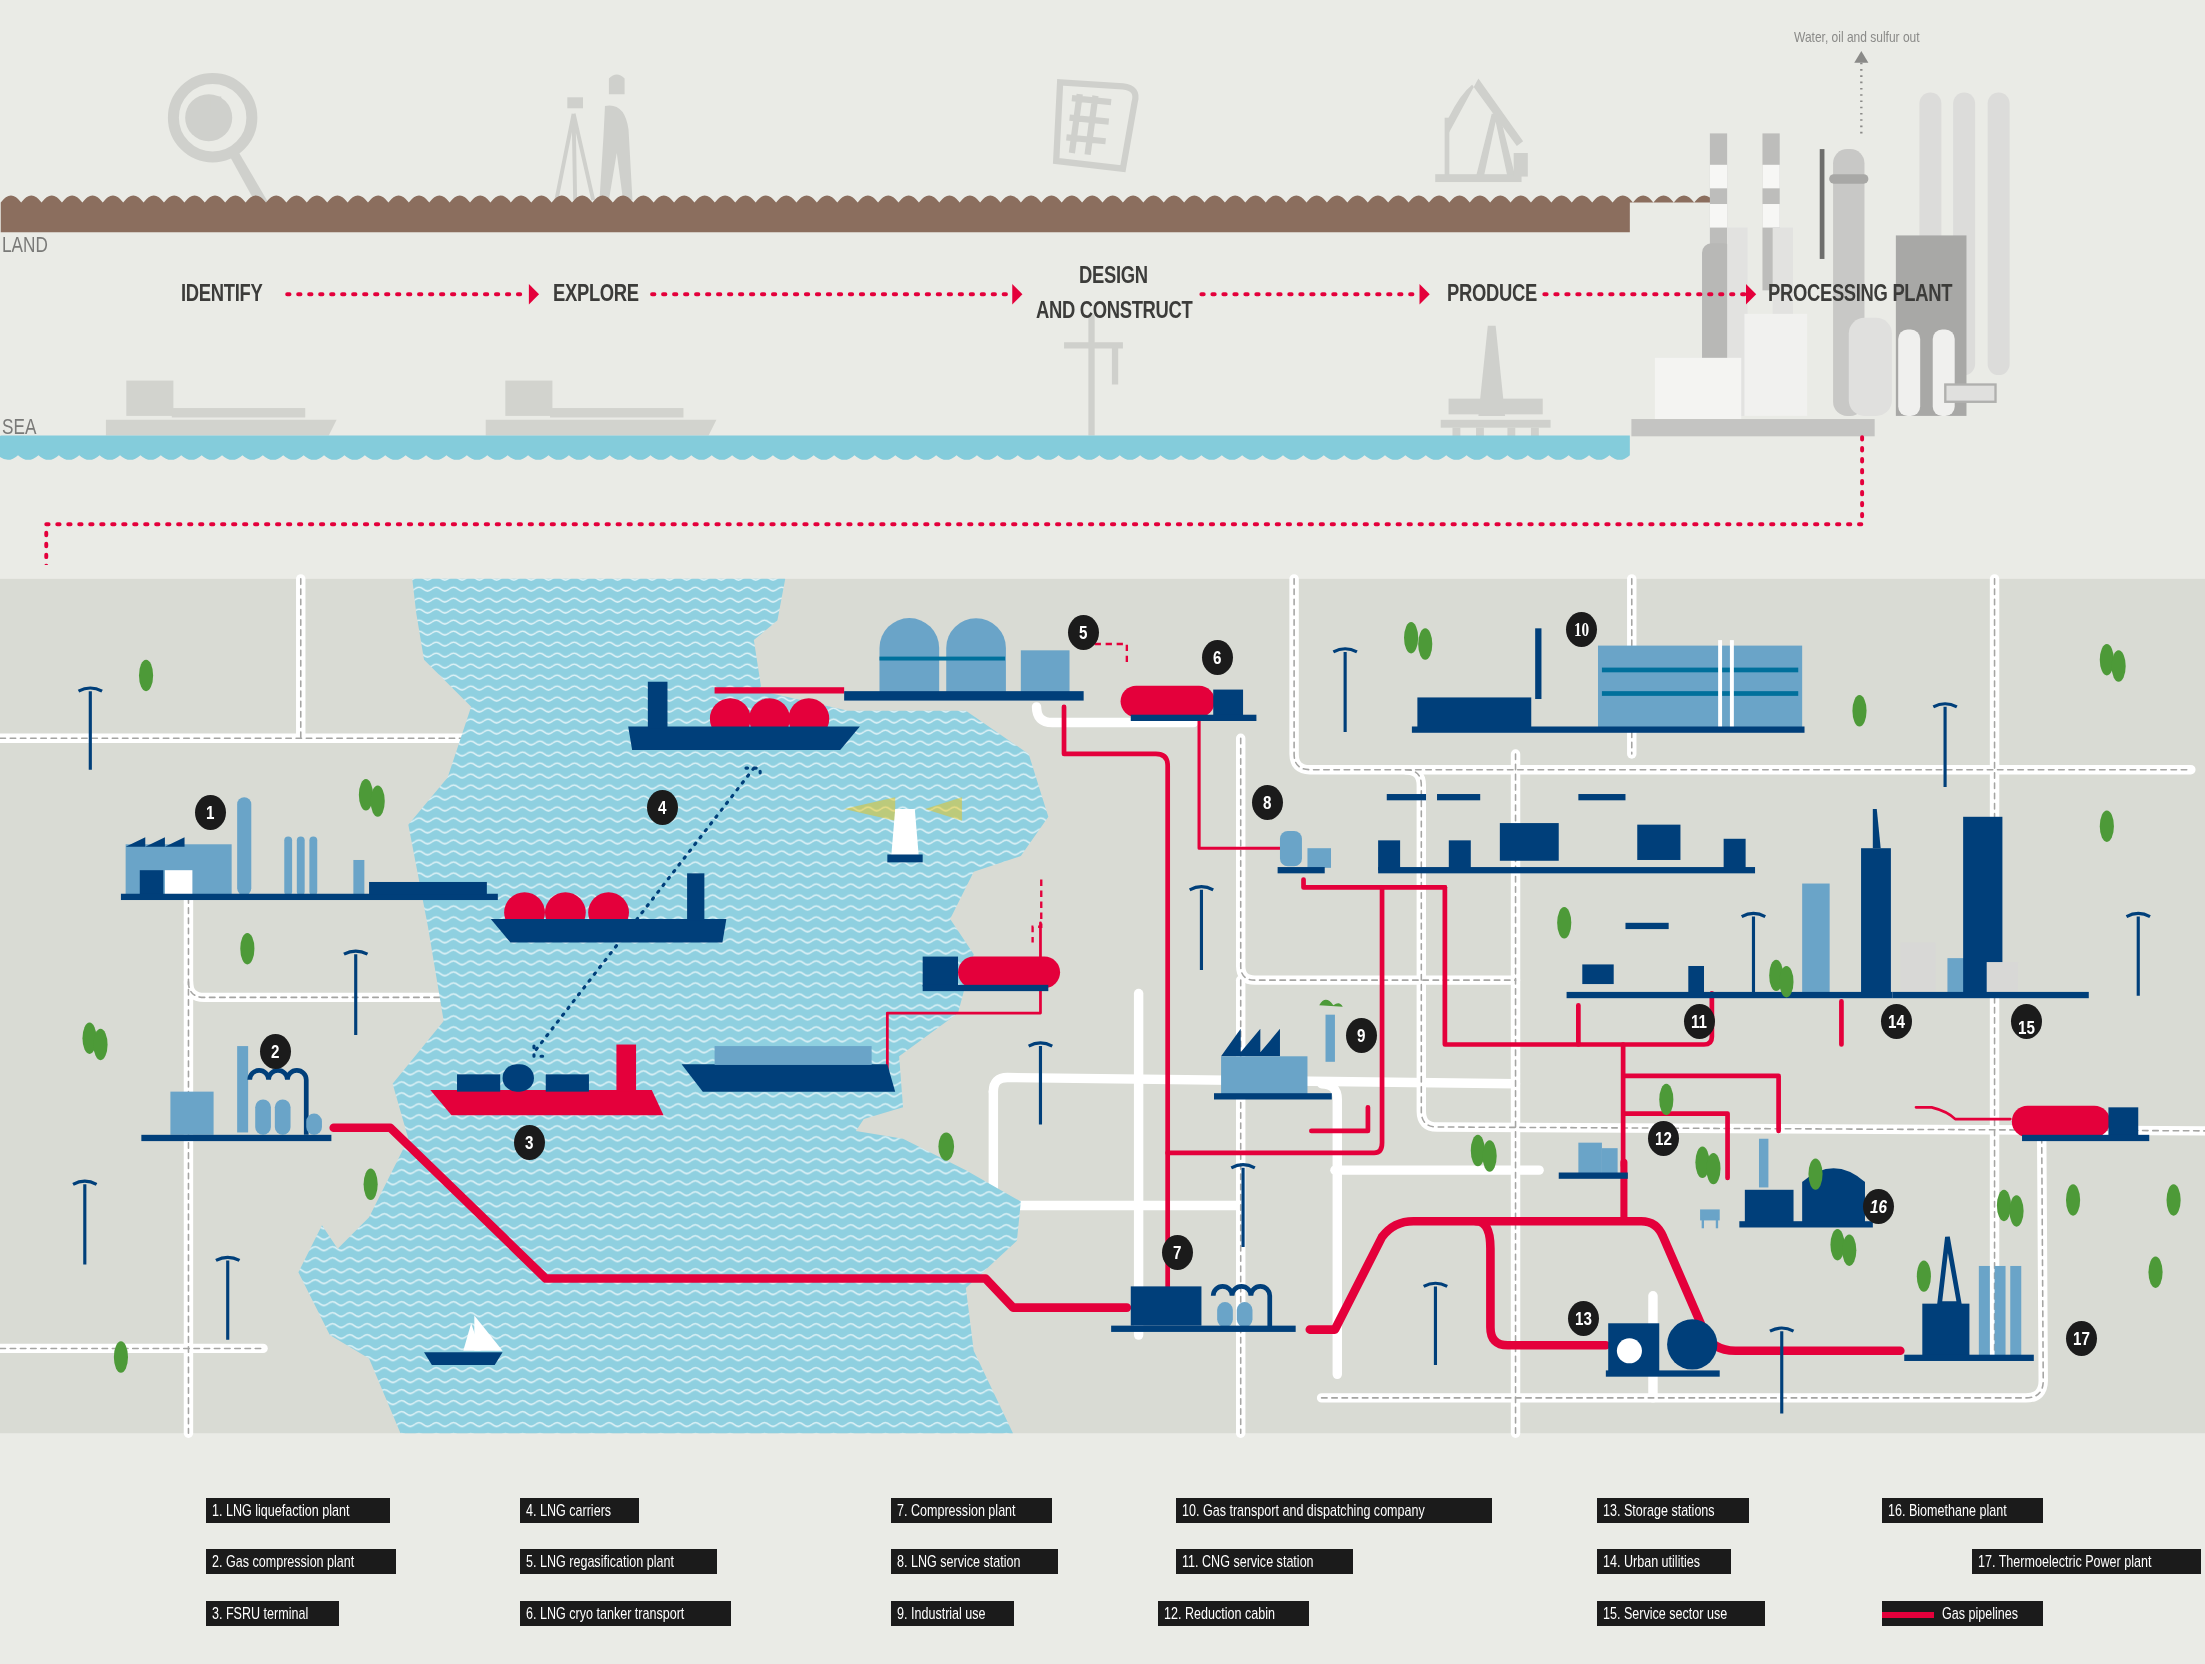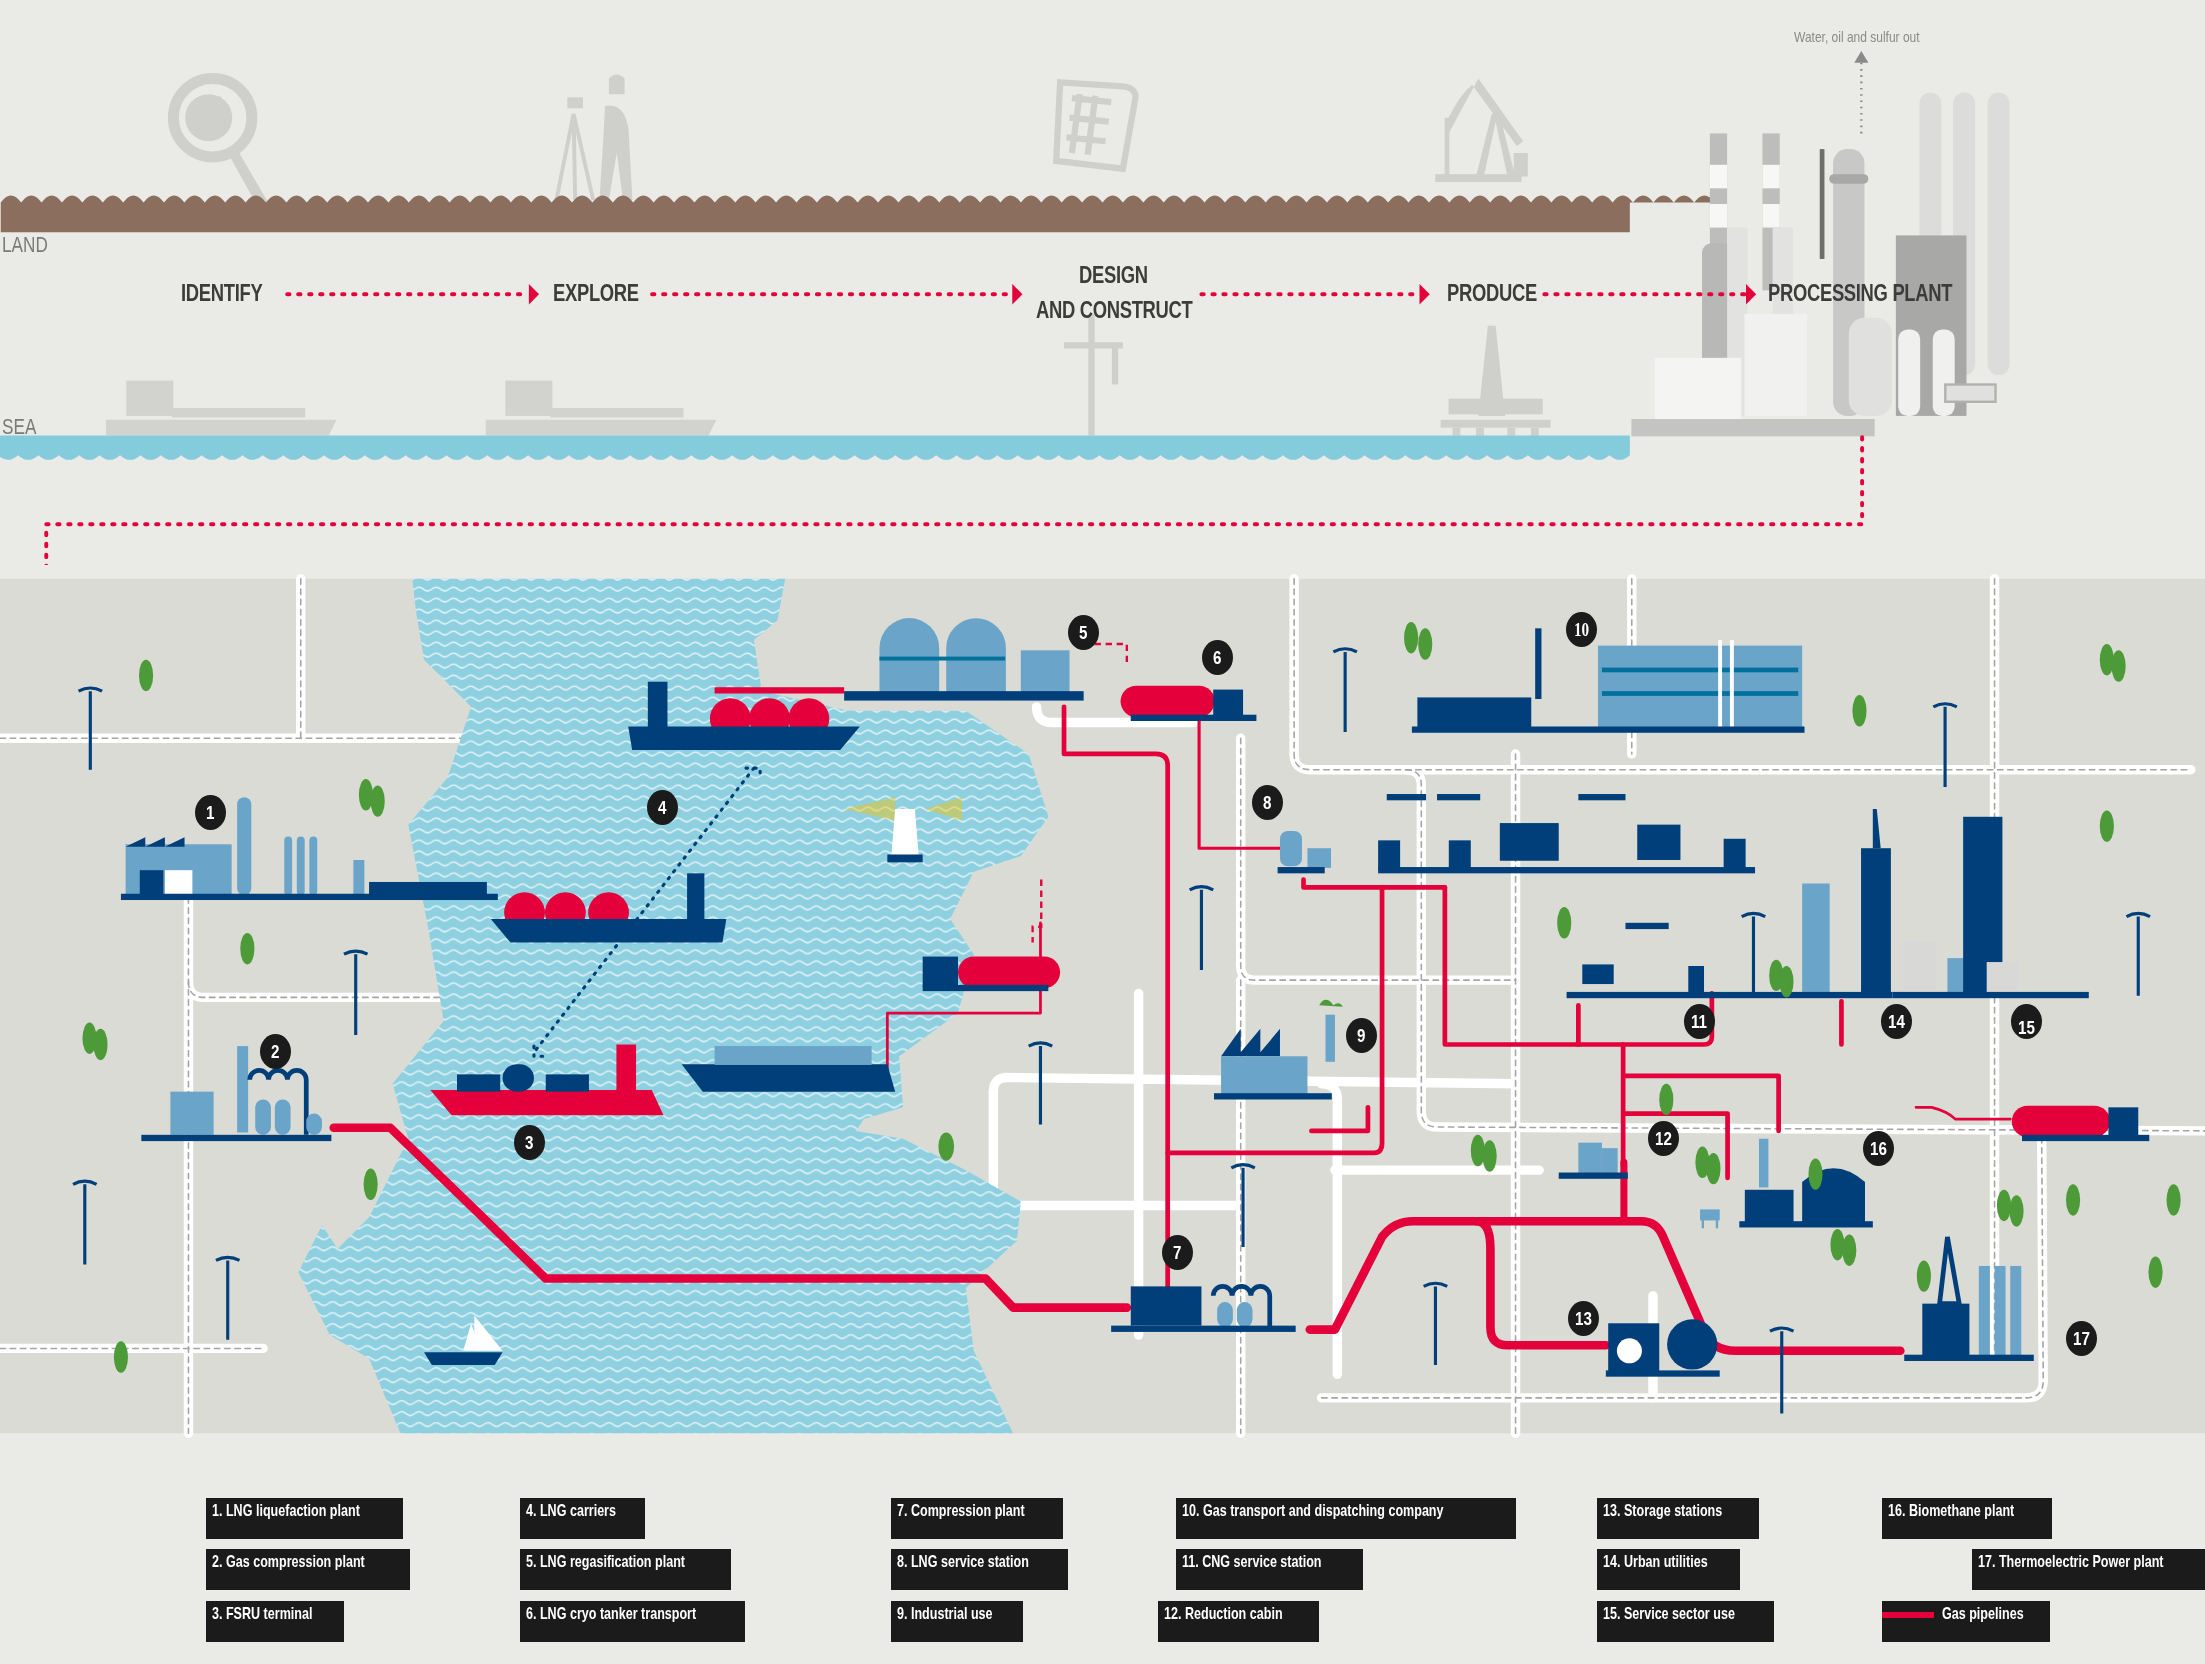--- a/index.html
+++ b/index.html
@@ -6,22 +6,22 @@
   body { width:2205px; height:1665px; background:#eaebe6; position:relative; overflow:hidden;
          font-family:"Liberation Sans", "DejaVu Sans", sans-serif; }
   svg { position:absolute; left:0; top:0; }
   .stage-label { position:absolute; font-weight:bold; color:#3c3c3a; font-size:23.6px;
                  letter-spacing:-0.4px; transform:scaleX(0.78); transform-origin:left center; white-space:nowrap; }
   .zone-label { position:absolute; color:#7a7a78; font-size:22px; transform:scaleX(0.78); transform-origin:left center; }
   .note-label { position:absolute; color:#8a8a88; font-size:15px; transform:scaleX(0.8); transform-origin:left center; white-space:nowrap; }
   .badge { position:absolute; width:31px; height:35px; border-radius:50%; background:#1b1b1b; color:#fff;
            font-weight:bold; font-size:19px; display:flex; align-items:center; justify-content:center; }
   .badge span { transform:scaleX(0.8); display:inline-block; }
-  .legend-item { position:absolute; background:#1b1b1b; color:#fff; font-weight:bold; font-size:15.7px;
-                 height:41px; line-height:25px; padding:0 6.3px; white-space:nowrap; }
+  .legend-item { position:absolute; background:#1b1b1b; color:#fff; font-weight:normal; font-size:15.7px;
+                 height:25px; line-height:25px; padding:0 6.3px; white-space:nowrap; }
   .legend-item span { display:inline-block; transform:scaleX(0.8); transform-origin:left center; }
   .legend-swatch { display:inline-block; width:52px; height:6.3px; background:#e4003b; vertical-align:middle; margin-left:-6.3px; margin-right:7.9px; }
 </style>
 </head>
 <body>
 
 <svg width="2205" height="565" viewBox="0 0 2808 720">
 
   <g fill="#cfd0cc">
     <circle cx="270" cy="150" r="50" fill="none" stroke="#cfd0cc" stroke-width="14"></circle>
@@ -483,21 +483,21 @@
   </div>
 <div class="badge" style="left:1568px; top:1301px;">
     <span>13</span>
   </div>
 <div class="badge" style="left:1881px; top:1004px;">
     <span>14</span>
   </div>
 <div class="badge" style="left:2011px; top:1004px;align-items:flex-end;">
     <span>15</span>
   </div>
-<div class="badge" style="left:1863px; top:1131px;">
+<div class="badge" style="left:1863px; top:1189px;font-style:italic;">
     <span>16</span>
   </div>
 <div class="badge" style="left:2066px; top:1301px;margin-top:20px;">
     <span>17</span>
   </div>
 
 <div>
   <div class="legend-item" style="left:206px; top:1498px;"><span>1. LNG liquefaction plant</span></div>
   <div class="legend-item" style="left:206px; top:1549px;"><span>2. Gas compression plant</span></div>
   <div class="legend-item" style="left:206px; top:1601px;"><span>3. FSRU terminal</span></div>

